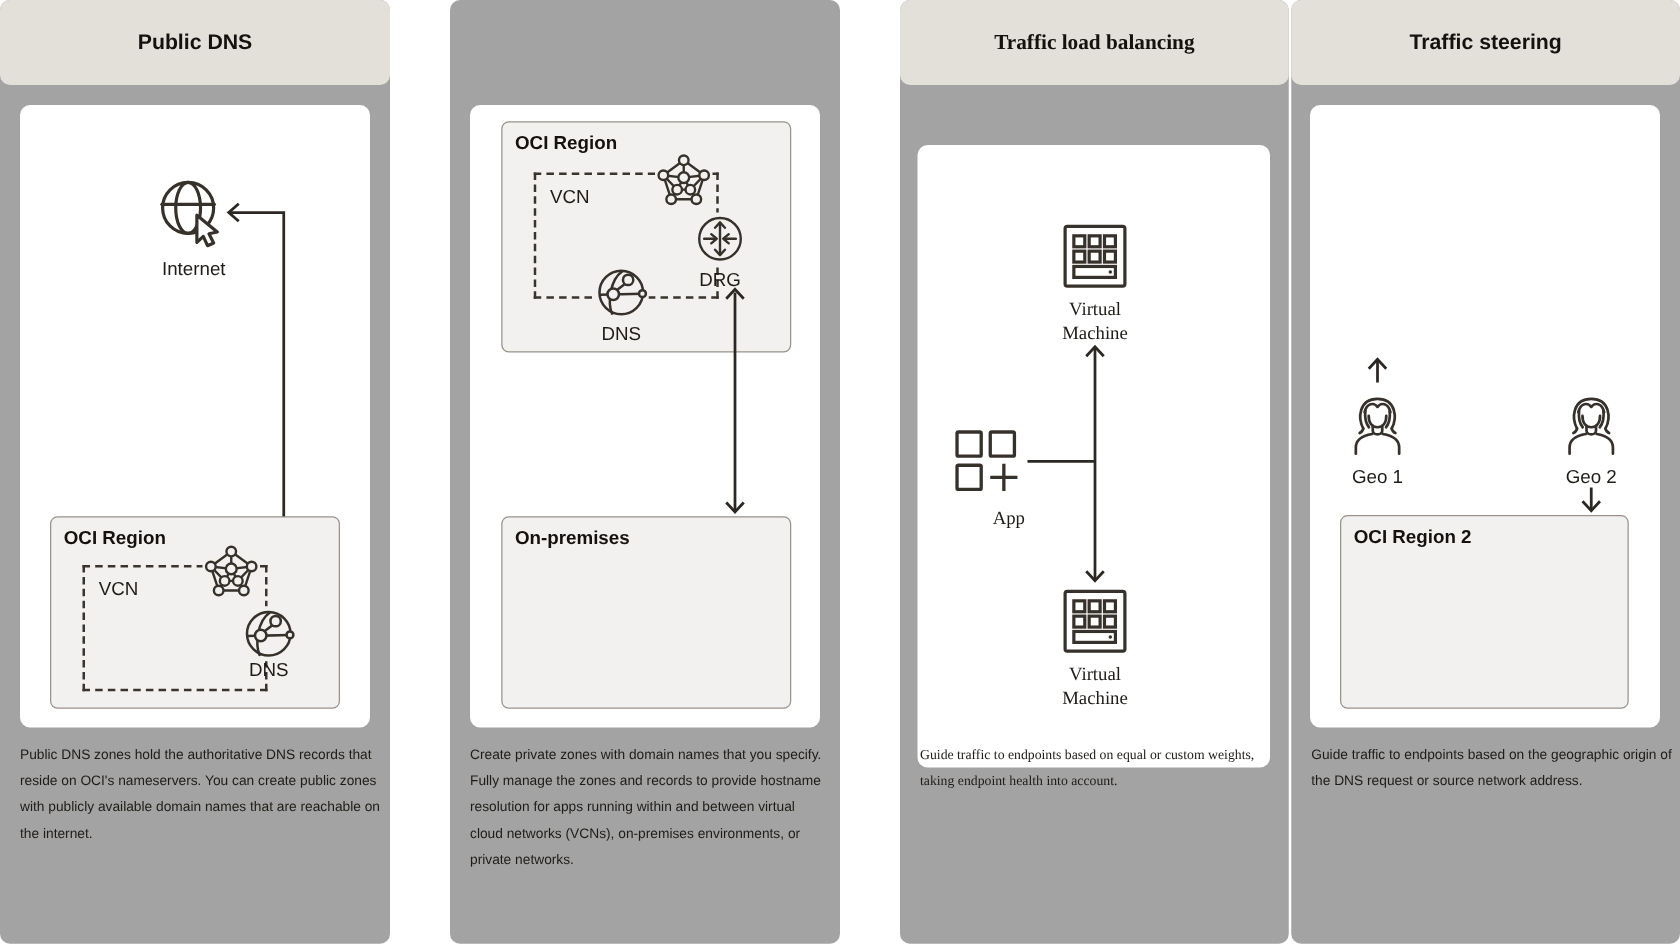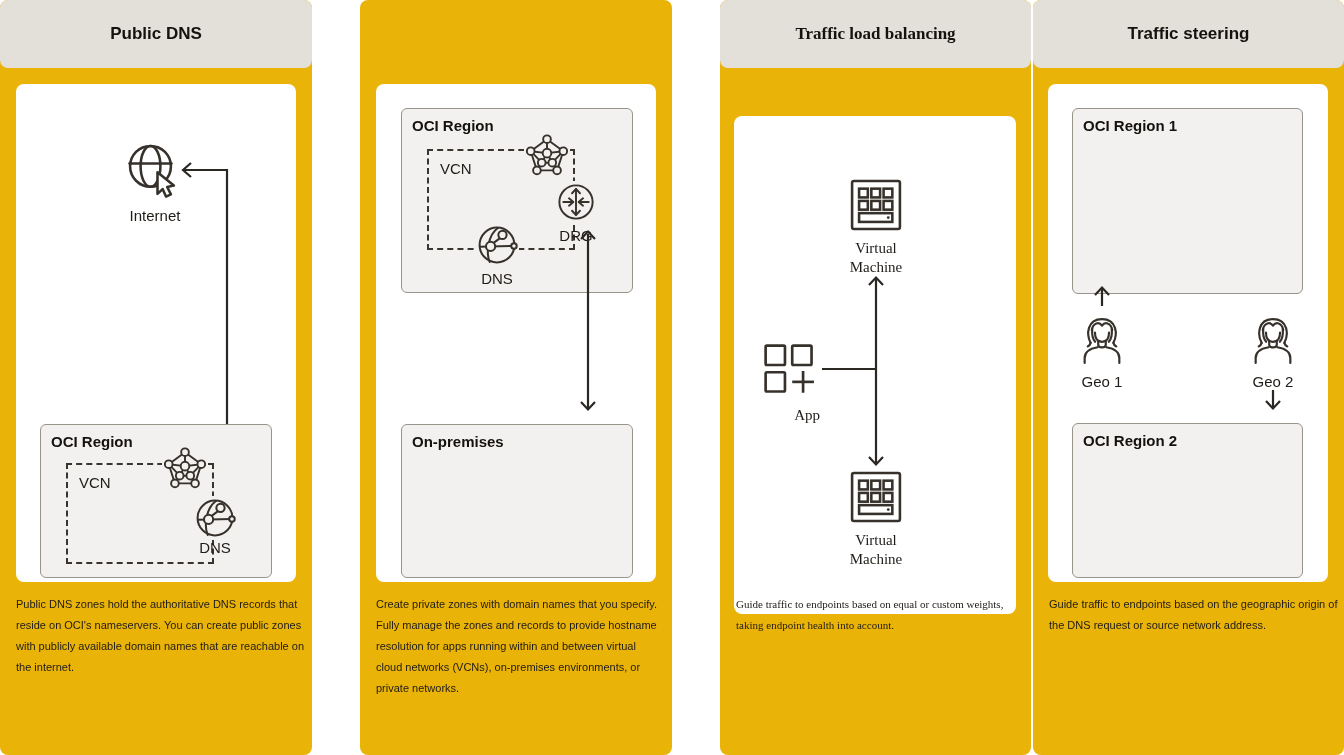--- a/index.html
+++ b/index.html
@@ -1,34 +1,34 @@
 <!DOCTYPE html>
 <html><head>
 <meta charset="utf-8">
 <style>
   * { margin:0; padding:0; box-sizing:border-box; }
   html,body { width:1344px; height:755px; background:#ffffff; overflow:hidden;
     font-family:"Liberation Sans", sans-serif; color:#1f1c18; }
   .column { position:absolute; top:0; height:755px; width:312px;
-    background:#eab308; border-radius:8px; }
+    background:#a3a3a3; border-radius:8px; }
   #col1{left:0;} #col2{left:360px;} #col3{left:720px; width:311px;font-family:Liberation Serif, serif;} #col4{left:1033px; width:311px;}
   .column-header { height:68px; background:#e3dfd9; border-radius:8px;
     display:flex; align-items:center; justify-content:center; }
   .column-title { font-weight:bold; font-size:17px; color:#14110e; }
   .card { position:absolute; left:16px; top:84px; width:280px; height:498px;
     background:#ffffff; border-radius:8px; }
   #col3 .card { left:14px; width:282px;margin-top:32px; }
   #col4 .card { left:15px; width:280px; }
   .desc { position:absolute; top:594px; left:16px; width:288px;
     font-size:11px; line-height:21px; color:#1f1c18; }
   #col4 .desc { width:290px; }
   .arrows { position:absolute; left:0; top:0; pointer-events:none; }
   .icon { position:absolute; line-height:0; }
   .icon-label { position:absolute; text-align:center; font-size:15px; line-height:19px; color:#1f1c18; }
-  .region-box { position:absolute; background:#f3f1ef; border:1px solid #98938b; border-radius:6px;margin-top:11px; }
+  .region-box { position:absolute; background:#f3f1ef; border:1px solid #98938b; border-radius:6px; }
   .region-label { position:absolute; left:10px; top:8px; font-weight:bold; font-size:15px; color:#14110e; }
   .dashed-box { position:absolute; border:2px dashed #39352e; }
   .inner-label { position:absolute; left:11px; top:9px; font-size:15px; color:#1f1c18; }
   .bg-box { background:#f3f1ef; border-radius:6px; }
   svg.glyph { stroke:#36312b; stroke-width:2.2; fill:none; stroke-linecap:round; stroke-linejoin:round; }
   svg.arrows path, svg.arrows line { stroke:#2b2723; stroke-width:2.2; fill:none; }
 </style>
 </head>
 <body>
 
@@ -202,23 +202,20 @@
     <div class="icon-label" style="left:102px;top:415px;width:80px;">Virtual Machine</div>
   </div>
   <div class="desc">Guide traffic to endpoints based on equal or custom weights, taking endpoint health into account.</div>
 </div>
 
 <div class="column" id="col4">
   <div class="column-header">
     <span class="column-title">Traffic steering</span>
   </div>
   <div class="card">
-    <div class="region-box" style="left:24px;top:13px;width:231px;height:186px;">
-      <div class="region-label">OCI Region 1</div>
-    </div>
 
     <svg class="arrows" width="280" height="498">
       <path d="M54,204 V222"></path>
       <path d="M47,211 L54,203.5 L61,211"></path>
       <path d="M225,306 V324"></path>
       <path d="M218,317 L225,324.5 L232,317"></path>
     </svg>
 
     <div class="icon" style="left:28px;top:228px;">
       <svg class="glyph" width="52" height="52" viewBox="0 0 48 48" style="stroke-width:2;">

